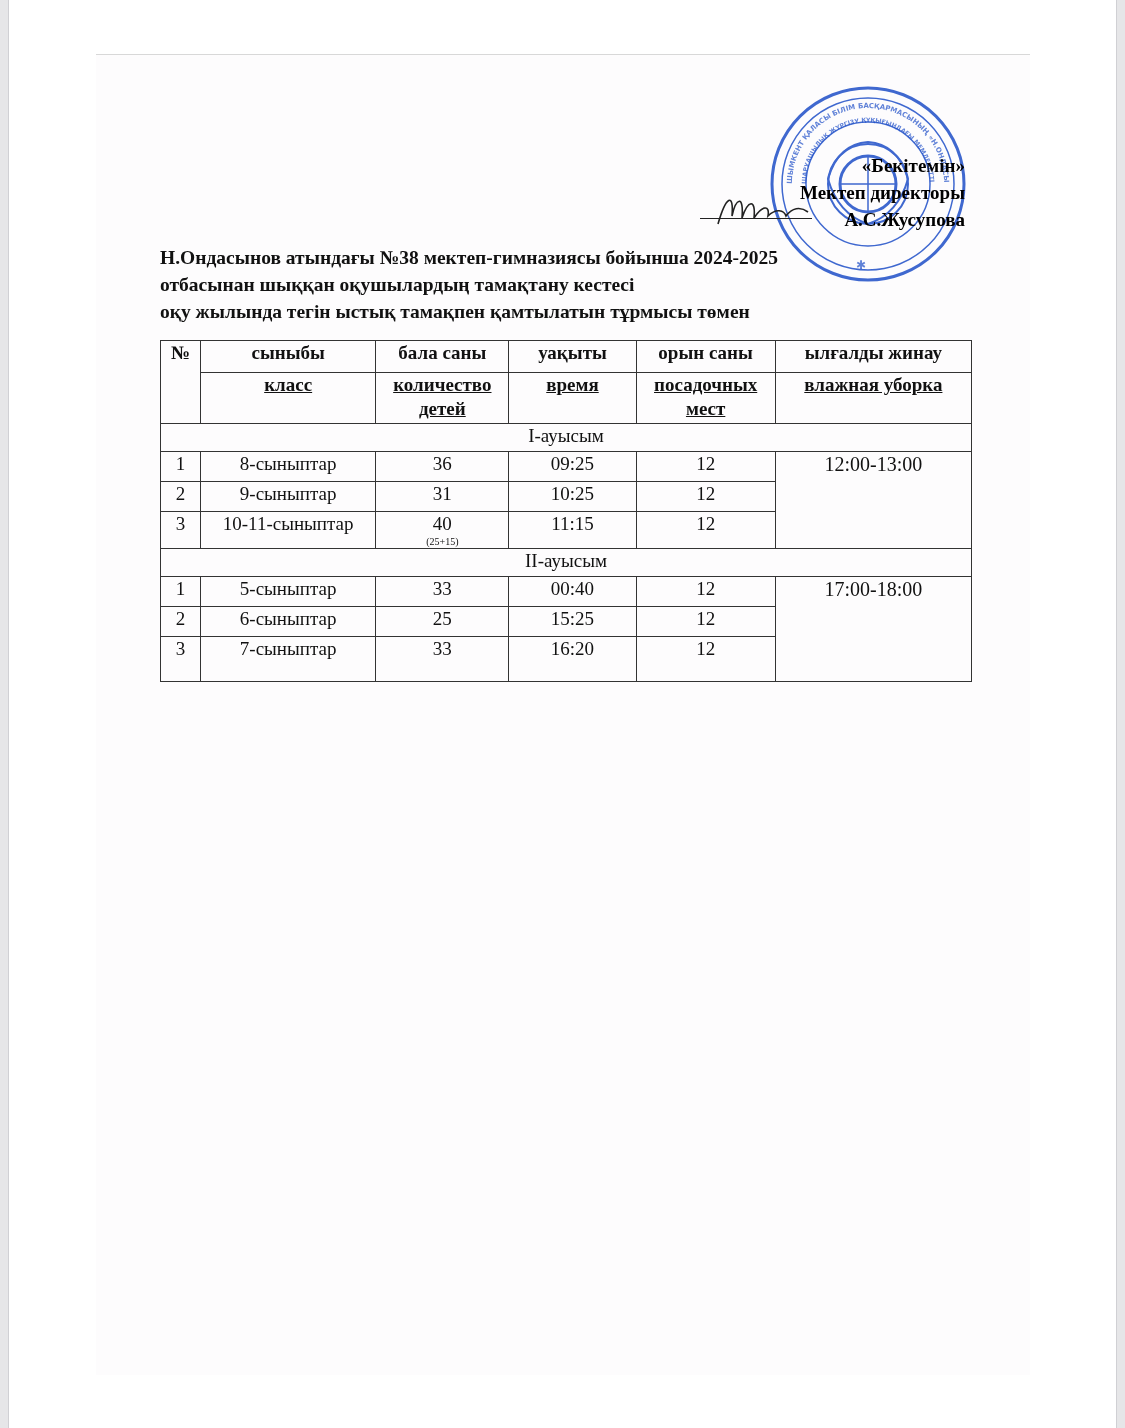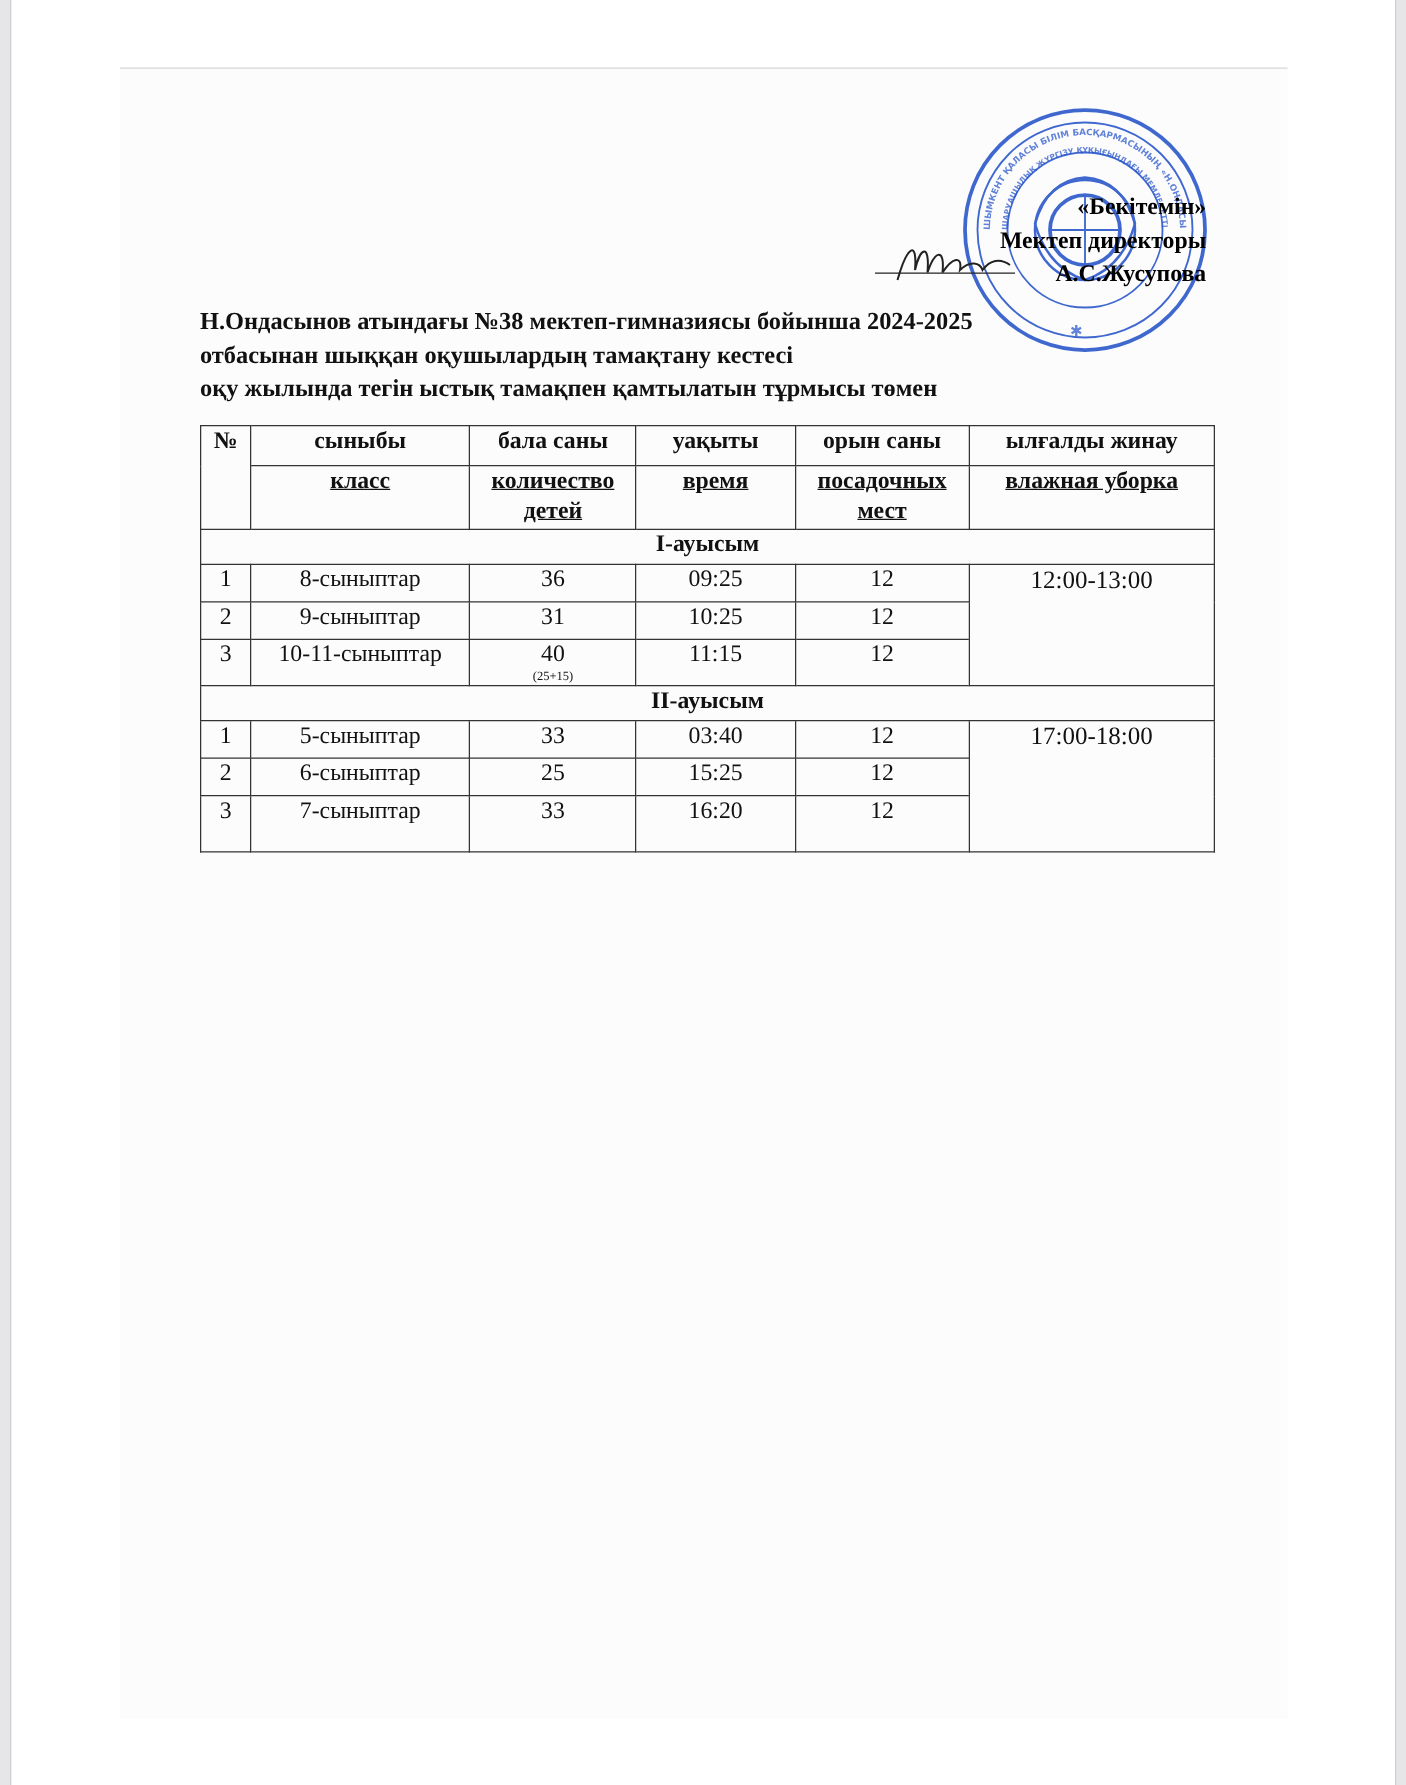--- a/index.html
+++ b/index.html
@@ -41,21 +41,21 @@
   }
   table.sched th { font-weight: bold; }
   .c-no { width: 40px; }
   .c-class { width: 175px; }
   .c-count { width: 133px; }
   .c-time { width: 127px; }
   .c-seats { width: 139px; }
   .c-clean { width: 196px; }
   .row-h1 th { height: 31px; padding-top: 4px; }
   .row-h2 th { height: 50px; text-decoration: underline; }
-  .shift td { font-weight: bold; height: 27px; text-align: center; }
+  .shift td { font-weight: normal; height: 27px; text-align: center; }
   .data td { height: 29px; }
   td.no { text-align: left; padding-left: 6px; }
   .sub { display: block; font-size: 10px; line-height: 12px; }
   td.clean { vertical-align: middle; font-size: 20px; }
   th.no-head { vertical-align: middle; }
   .data.last td { height: 44px; }
 </style>
 </head>
 <body>
 
@@ -157,21 +157,21 @@
     <td>12</td>
   </tr>
 
   <tr class="shift">
     <td colspan="6">ІІ-ауысым</td>
   </tr>
   <tr class="data">
     <td class="no">1</td>
     <td>5-сыныптар</td>
     <td>33</td>
-    <td>03:40</td>
+    <td>00:40</td>
     <td>12</td>
     <td class="clean" rowspan="3">17:00-18:00</td>
   </tr>
   <tr class="data">
     <td class="no">2</td>
     <td>6-сыныптар</td>
     <td>25</td>
     <td>15:25</td>
     <td>12</td>
   </tr>

